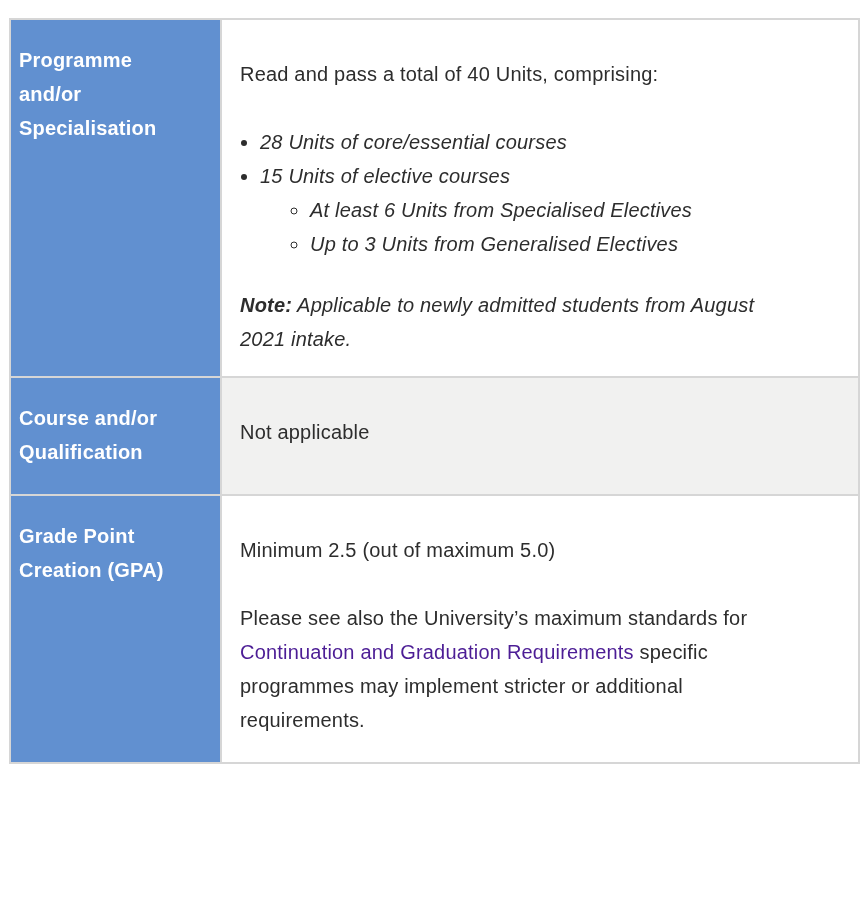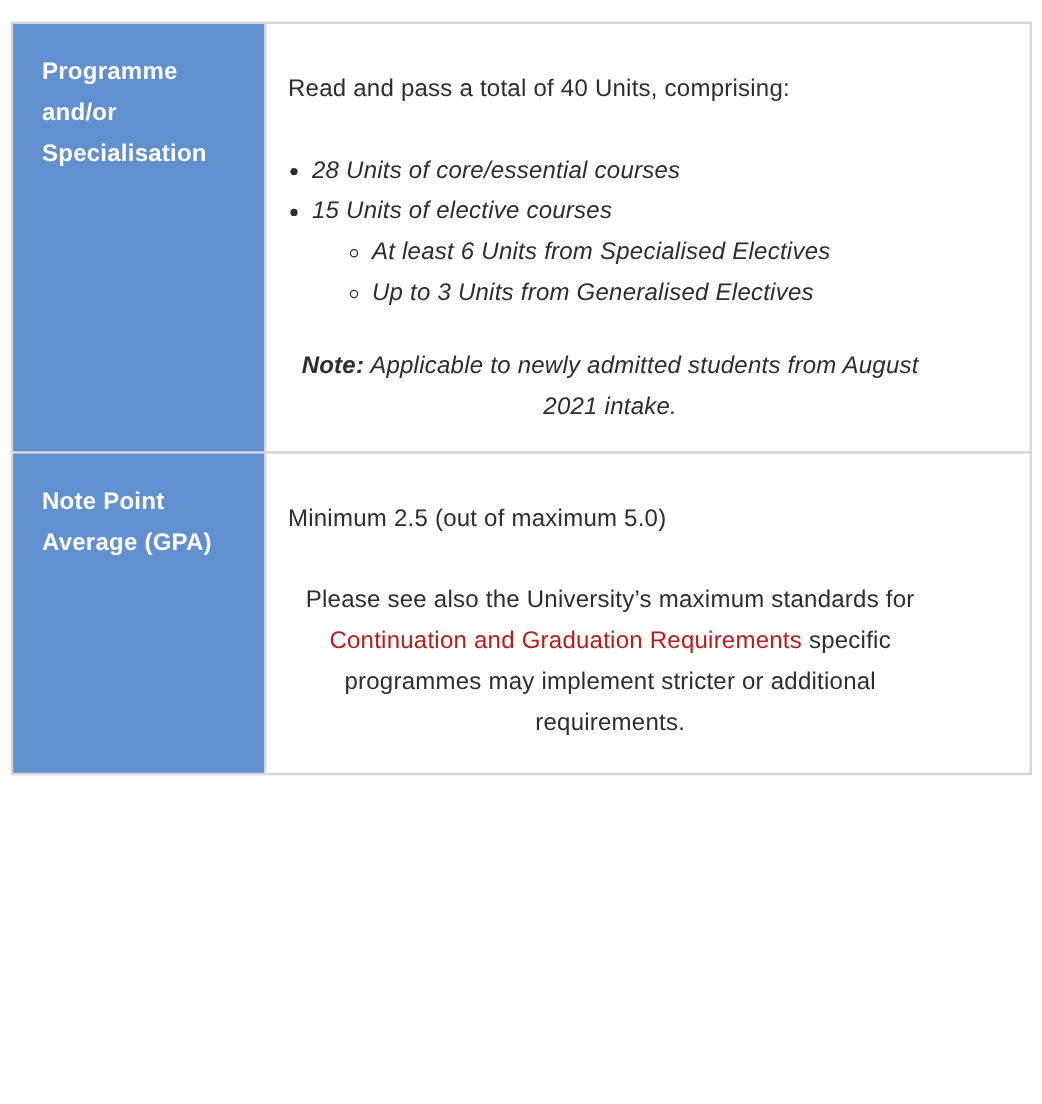--- a/index.html
+++ b/index.html
@@ -26,51 +26,51 @@
   table.req-table td {
     border: 2px solid #d6d6d6;
     vertical-align: top;
     line-height: 34px;
   }
   td.rowhead {
     width: 209px;
     background: #6190d0;
     color: #ffffff;
     font-weight: bold;
-    padding: 23px 20px 20px 24px;
+    padding: 23px 20px 20px 8px;
   }
   td.cell {
     width: 632px;
     background: #ffffff;
     padding: 37px 18px 20px 18px;
   }
   tr.alt td.cell { background: #f1f1f0; }
   tr.r1 td { height: 337px; }
   tr.r2 td { height: 118px; }
   tr.r3 td { height: 268px; }
   tr.r4 td { height: 146px; }
   .cell p, .cell ul { max-width: 537px; }
   .cell p { margin: 0 0 34px 0; }
-  .cell p:last-child { margin-bottom: 0; text-align: center; }
+  .cell p:last-child { margin-bottom: 0; }
   .cell ul {
     margin: 0 0 27px 0;
     padding: 0 0 0 20px;
     list-style-type: disc;
     font-style: italic;
   }
   .cell ul ul {
     margin: 0;
     padding-left: 50px;
     list-style-type: circle;
   }
   .cell li { line-height: 34px; }
   .note em, .note { font-style: italic; }
   .note b { font-weight: bold; font-style: italic; }
   a.inline-link {
-    color: #b91c1c;
+    color: #4c1d95;
     text-decoration: none;
     cursor: pointer;
   }
 </style>
 </head>
 <body>
 
 <div class="page">
   <table class="req-table">
     <tbody>
@@ -87,24 +87,32 @@
               <ul>
                 <li>At least 6 Units from Specialised Electives</li>
                 <li>Up to 3 Units from Generalised Electives</li>
               </ul>
             </li>
           </ul>
           <p class="note"><b>Note:</b><em> Applicable to newly admitted students from August 2021 intake.</em></p>
         </td>
       </tr>
 
+      <tr class="r2 alt">
+        <td class="rowhead">
+          <span>Course and/or Qualification</span>
+        </td>
+        <td class="cell">
+          <p>Not applicable</p>
+        </td>
+      </tr>
 
       <tr class="r3">
         <td class="rowhead">
-          <span>Note Point Average (GPA)</span>
+          <span>Grade Point Creation (GPA)</span>
         </td>
         <td class="cell">
           <p>Minimum 2.5 (out of maximum 5.0)</p>
           <p><span>Please see also the University’s maximum standards for </span><a class="inline-link" href="#">Continuation and Graduation Requirements</a><span> specific programmes may implement stricter or additional requirements.</span></p>
         </td>
       </tr>
 
     </tbody>
   </table>
 </div>

